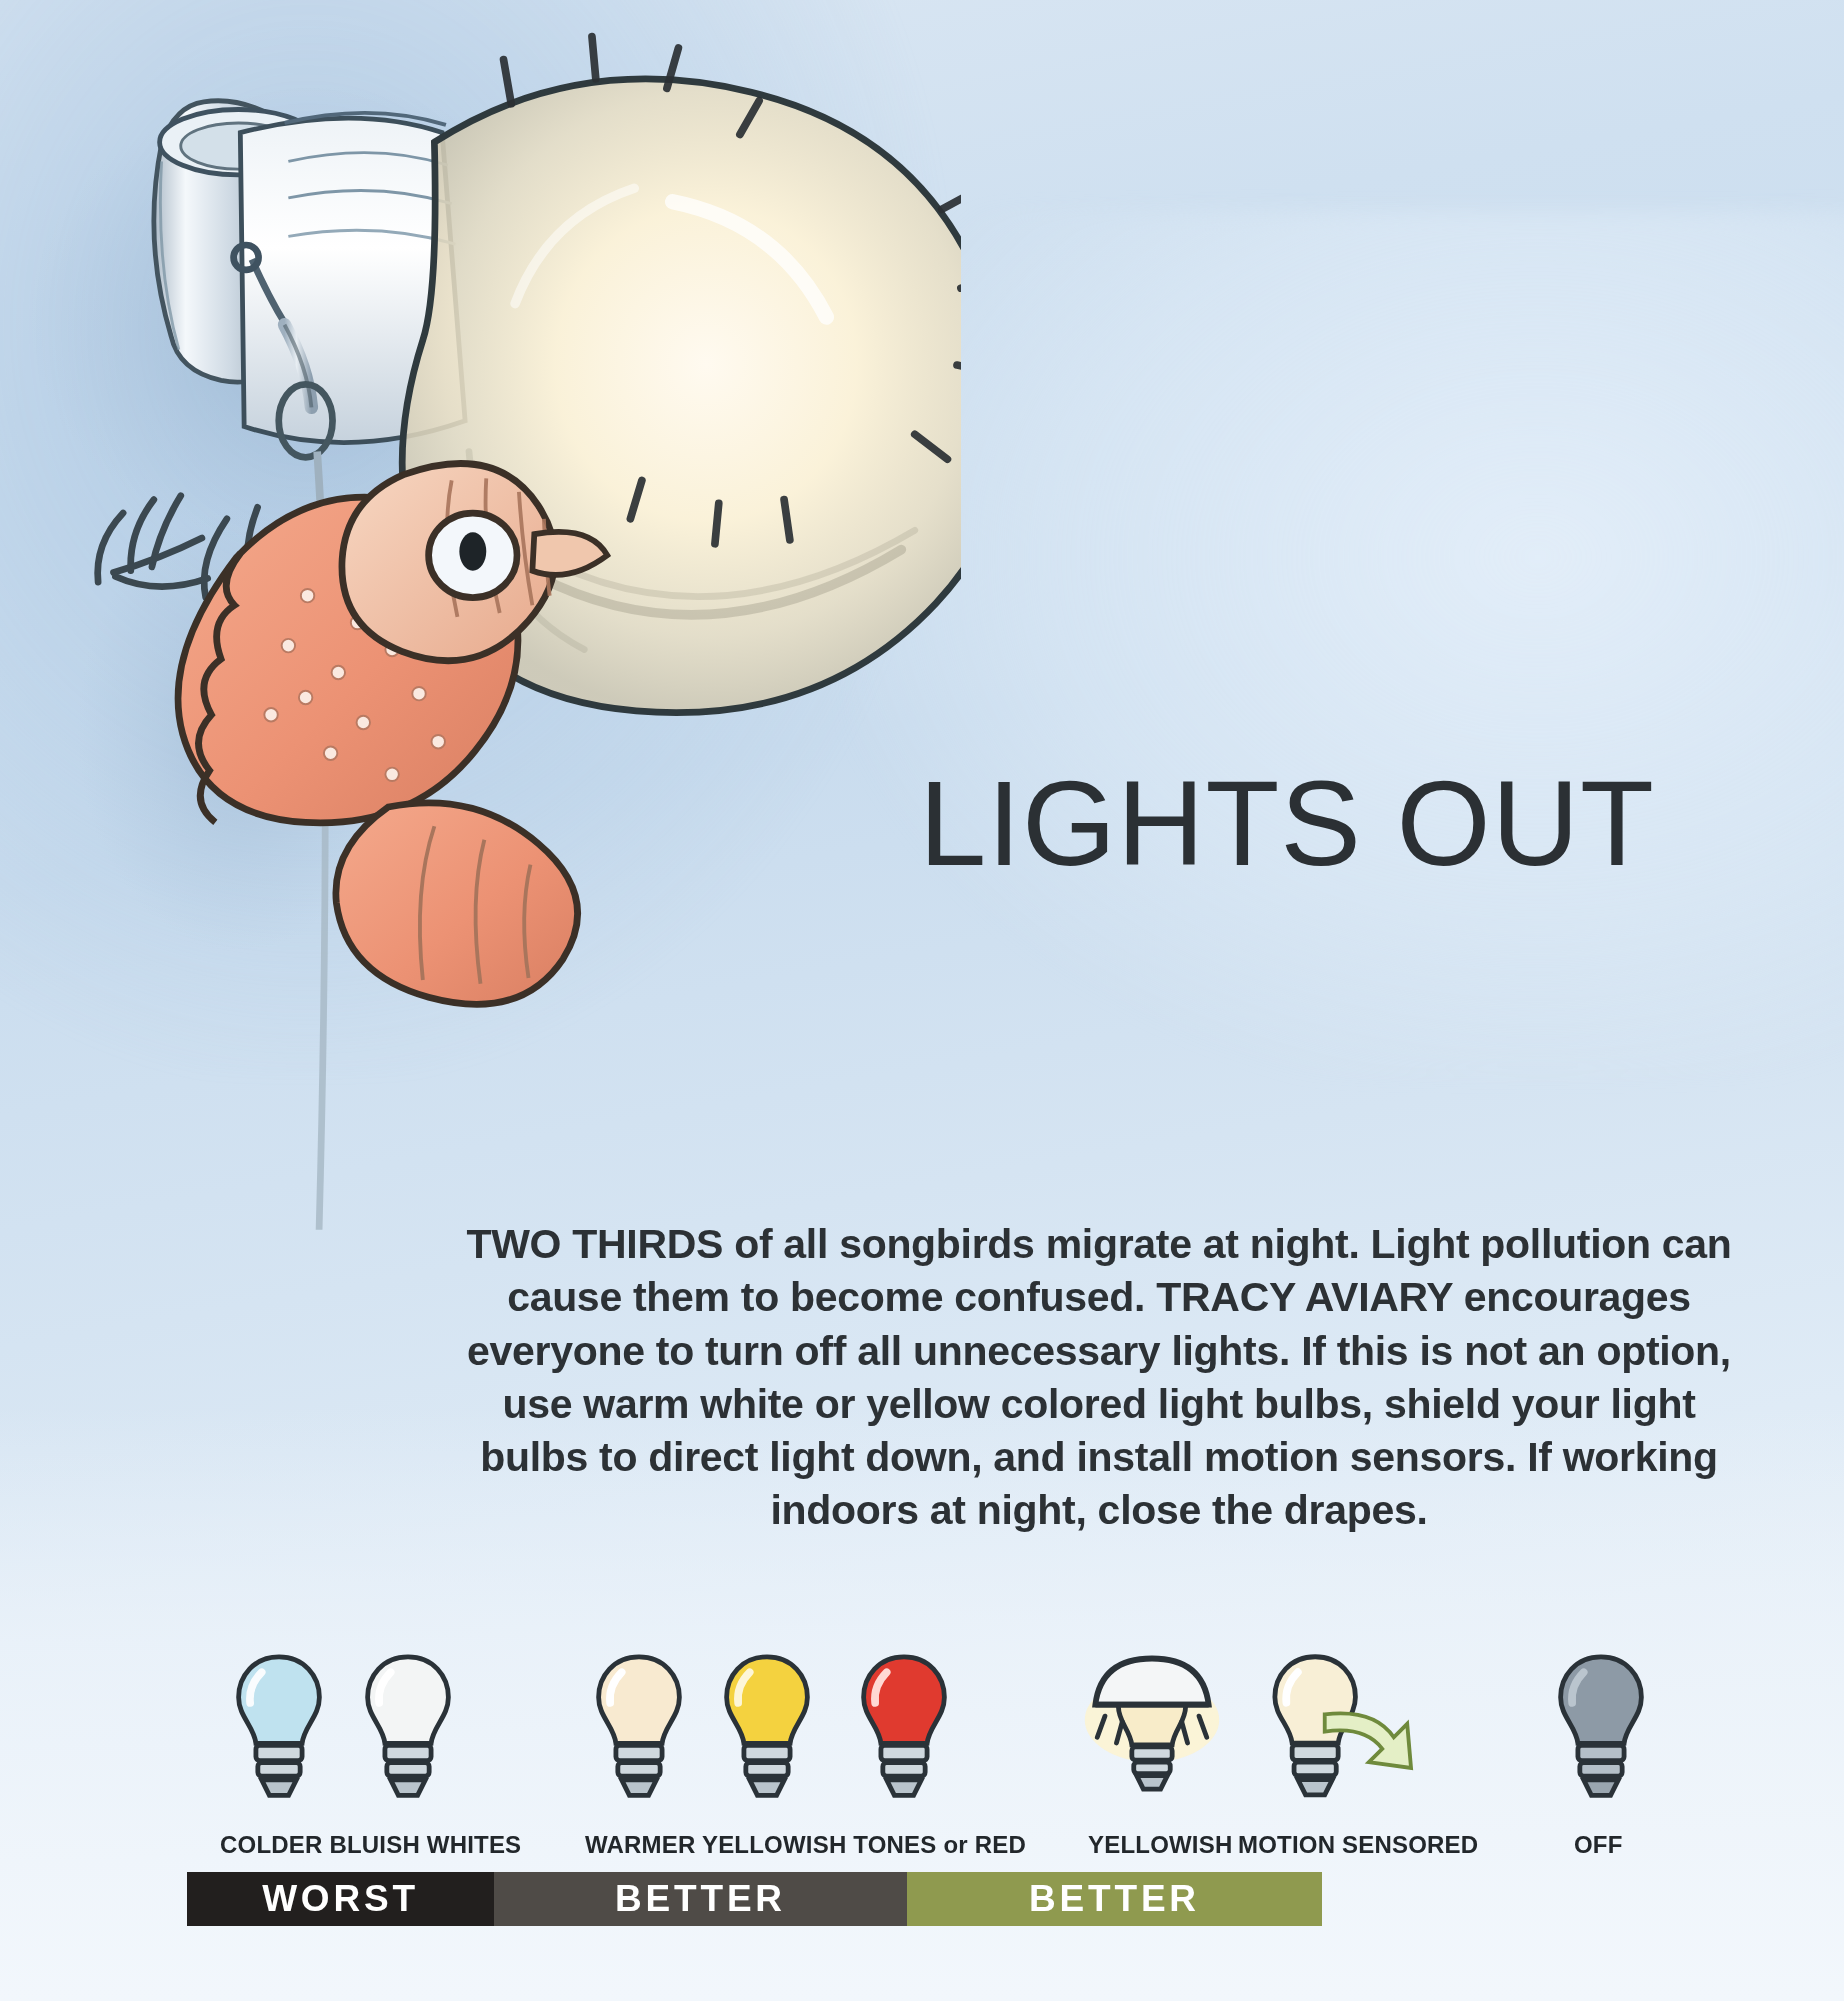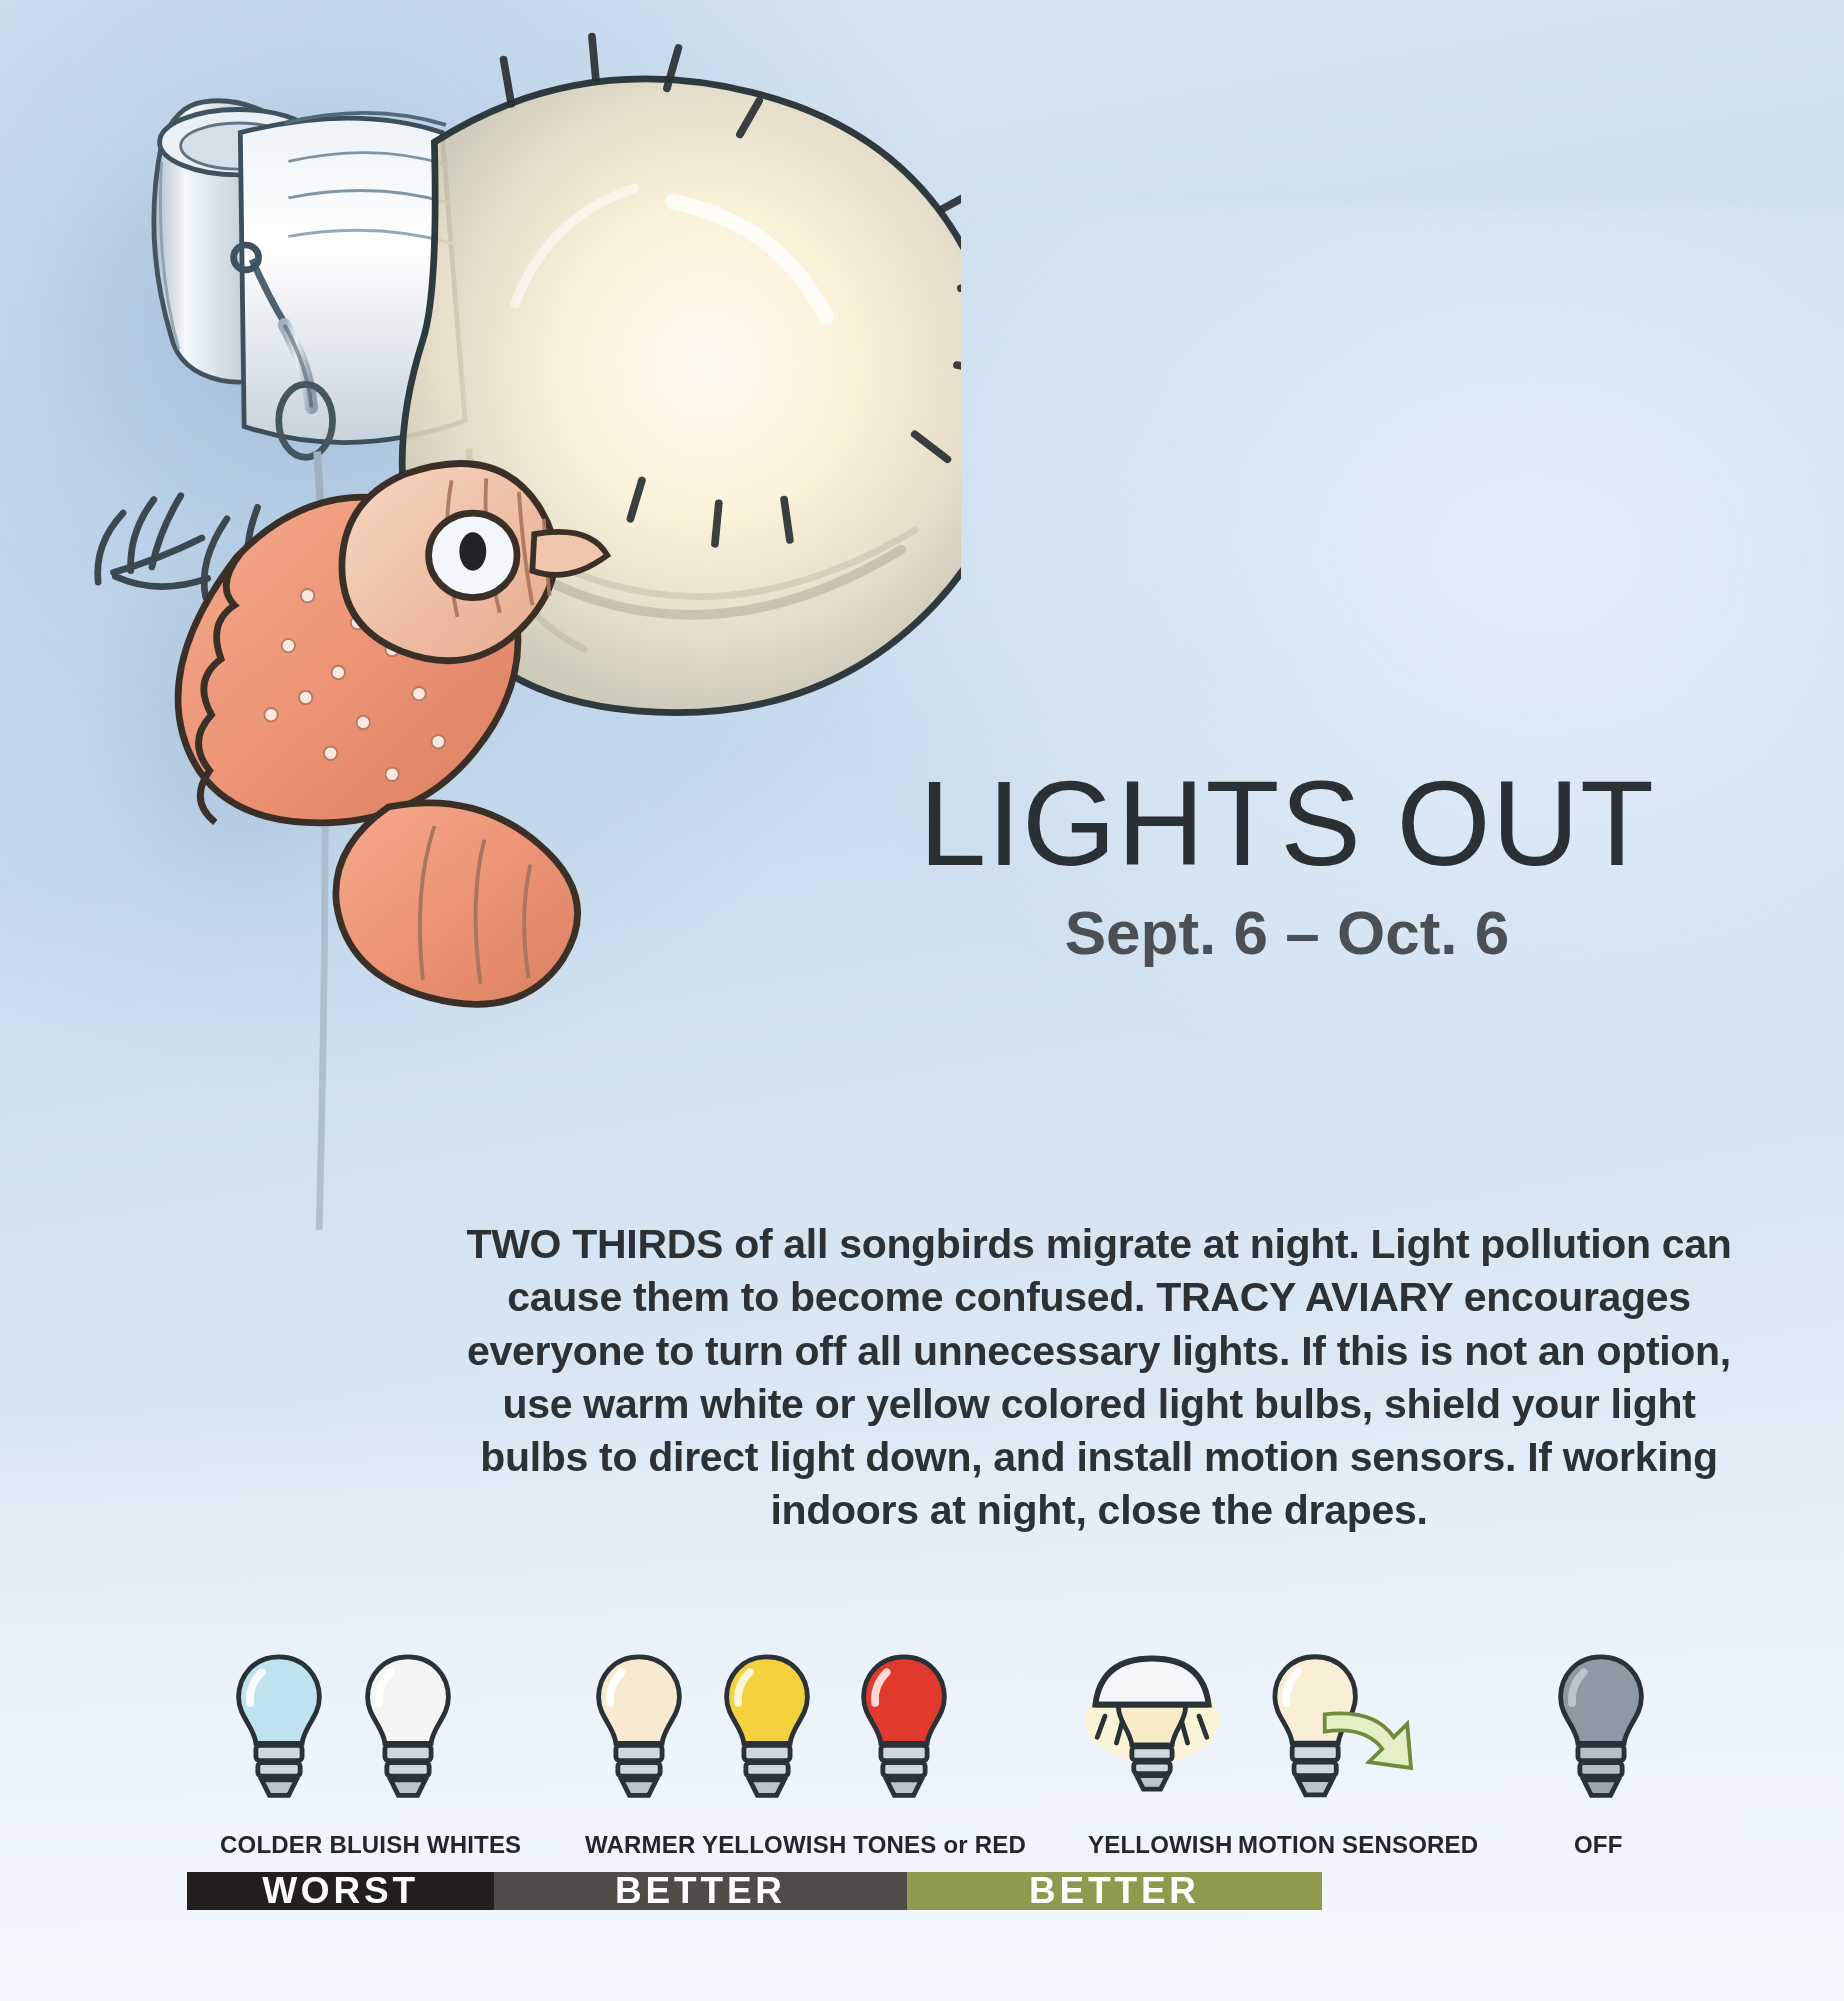--- a/index.html
+++ b/index.html
@@ -130,21 +130,21 @@
     letter-spacing: 0.2px;
     color: #22272b;
     white-space: nowrap;
   }
 
   .bar {
     position: absolute;
     left: 171px;
     top: 229px;
     width: 1516px;
-    height: 38px;
+    height: 54px;
     display: flex;
     overflow: hidden;
   }
   .seg {
     display: flex;
     align-items: center;
     justify-content: center;
     font-family: "Liberation Sans", sans-serif;
     font-weight: bold;
     font-size: 37px;
@@ -330,21 +330,20 @@
       <g fill="none" stroke="#a9755c" stroke-width="4">
         <path d="M452 860 q-22 66 -12 160"></path>
         <path d="M504 874 q-16 62 -4 150"></path>
         <path d="M552 900 q-12 52 -2 118"></path>
       </g>
     </g>
   </svg>
 
   <div class="headline-block">
     <div class="title">LIGHTS OUT</div>
-    <div class="daterange">Sept. 6 – Oct. 6</div>
   </div>
 
   <p class="body-copy"><b>TWO THIRDS</b><span> of all songbirds migrate at night. Light pollution can cause them to become confused. TRACY AVIARY encourages everyone to turn off all unnecessary lights. If this is not an option, use warm white or yellow colored light bulbs, shield your light bulbs to direct light down, and install motion sensors. If working indoors at night, close the drapes.</span></p>
 
   <div class="legend">
 
     <div class="bulb-row">
 
       <svg class="bulb" style="left:213px; top:7.7px;" viewBox="0 0 104 160">
         <path d="M52 6 C26 6 10 26 10 48 C10 68 26 78 28 96 L76 96 C78 78 94 68 94 48 C94 26 78 6 52 6 Z" fill="#bfe2ef" stroke="#2a3238" stroke-width="5"></path>

